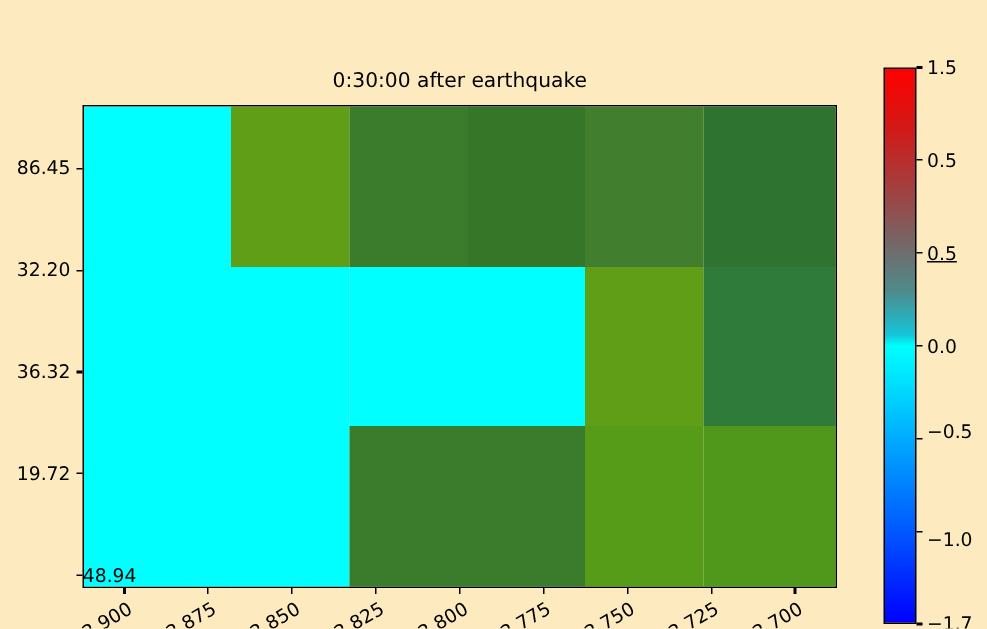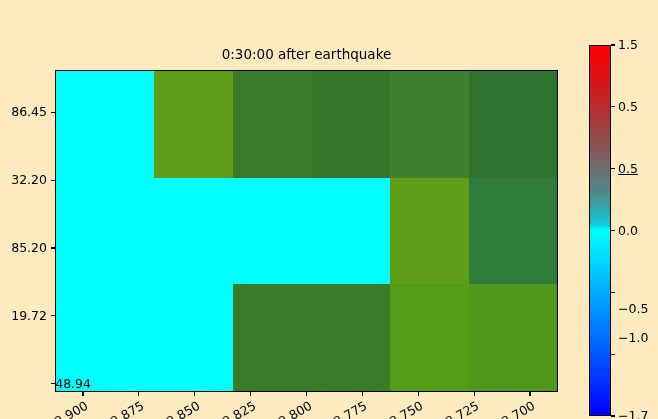--- a/index.html
+++ b/index.html
@@ -158,21 +158,21 @@
         <div class="hm-cell" style="left: 412.684px; top: 212.859px; width: 90.9164px; height: 109.741px; background: rgb(80, 152, 27);"></div>
       </div>
   </div>
 
   <div id="yticks">
       <div class="ytick-mark" style="top: 354.876px;"></div>
       <div class="ytick-label" style="top: 347.526px; padding-left: 44px;">48.94</div>
       <div class="ytick-mark" style="top: 287.087px;"></div>
       <div class="ytick-label" style="top: 279.737px;">19.72</div>
       <div class="ytick-mark" style="top: 219.297px;"></div>
-      <div class="ytick-label" style="top: 211.947px;">85.20</div>
+      <div class="ytick-label" style="top: 211.947px;">36.32</div>
       <div class="ytick-mark" style="top: 151.508px;"></div>
       <div class="ytick-label" style="top: 144.158px;">32.20</div>
       <div class="ytick-mark" style="top: 83.7184px;"></div>
       <div class="ytick-label" style="top: 76.3684px;">86.45</div>
     </div>
   <div id="xticks">
       <div class="xtick-mark" style="left: 82.2944px;"></div>
       <div class="xtick-label" style="left: 2.94444px; width: 80px; top: 370px;">−122.900</div>
       <div class="xtick-mark" style="left: 138.183px;"></div>
       <div class="xtick-label" style="left: 58.8333px; width: 80px; top: 370px;">−122.875</div>
@@ -196,20 +196,20 @@
   <div id="cbticks">
       <div class="cbtick-mark" style="top: 16.35px;"></div>
       <div class="cbtick-label" style="top: 9px;">1.5</div>
       <div class="cbtick-mark" style="top: 78.1833px;"></div>
       <div class="cbtick-label" style="top: 70.8333px;">0.5</div>
       <div class="cbtick-mark" style="top: 140.017px;"></div>
       <div class="cbtick-label" style="top: 132.667px; text-decoration: underline;">0.5</div>
       <div class="cbtick-mark" style="top: 201.85px;"></div>
       <div class="cbtick-label" style="top: 194.5px;">0.0</div>
       <div class="cbtick-mark" style="top: 263.683px;"></div>
-      <div class="cbtick-label" style="top: 273px; text-align: right;">−0.5</div>
+      <div class="cbtick-label" style="top: 252px; text-align: right;">−0.5</div>
       <div class="cbtick-mark" style="top: 325.517px;"></div>
-      <div class="cbtick-label" style="top: 302px;">−1.0</div>
+      <div class="cbtick-label" style="top: 324px;">−1.0</div>
       <div class="cbtick-mark" style="top: 387.35px;"></div>
       <div class="cbtick-label" style="top: 380px;">−1.7</div>
     </div>
 
 </div>
 
 </body></html>

